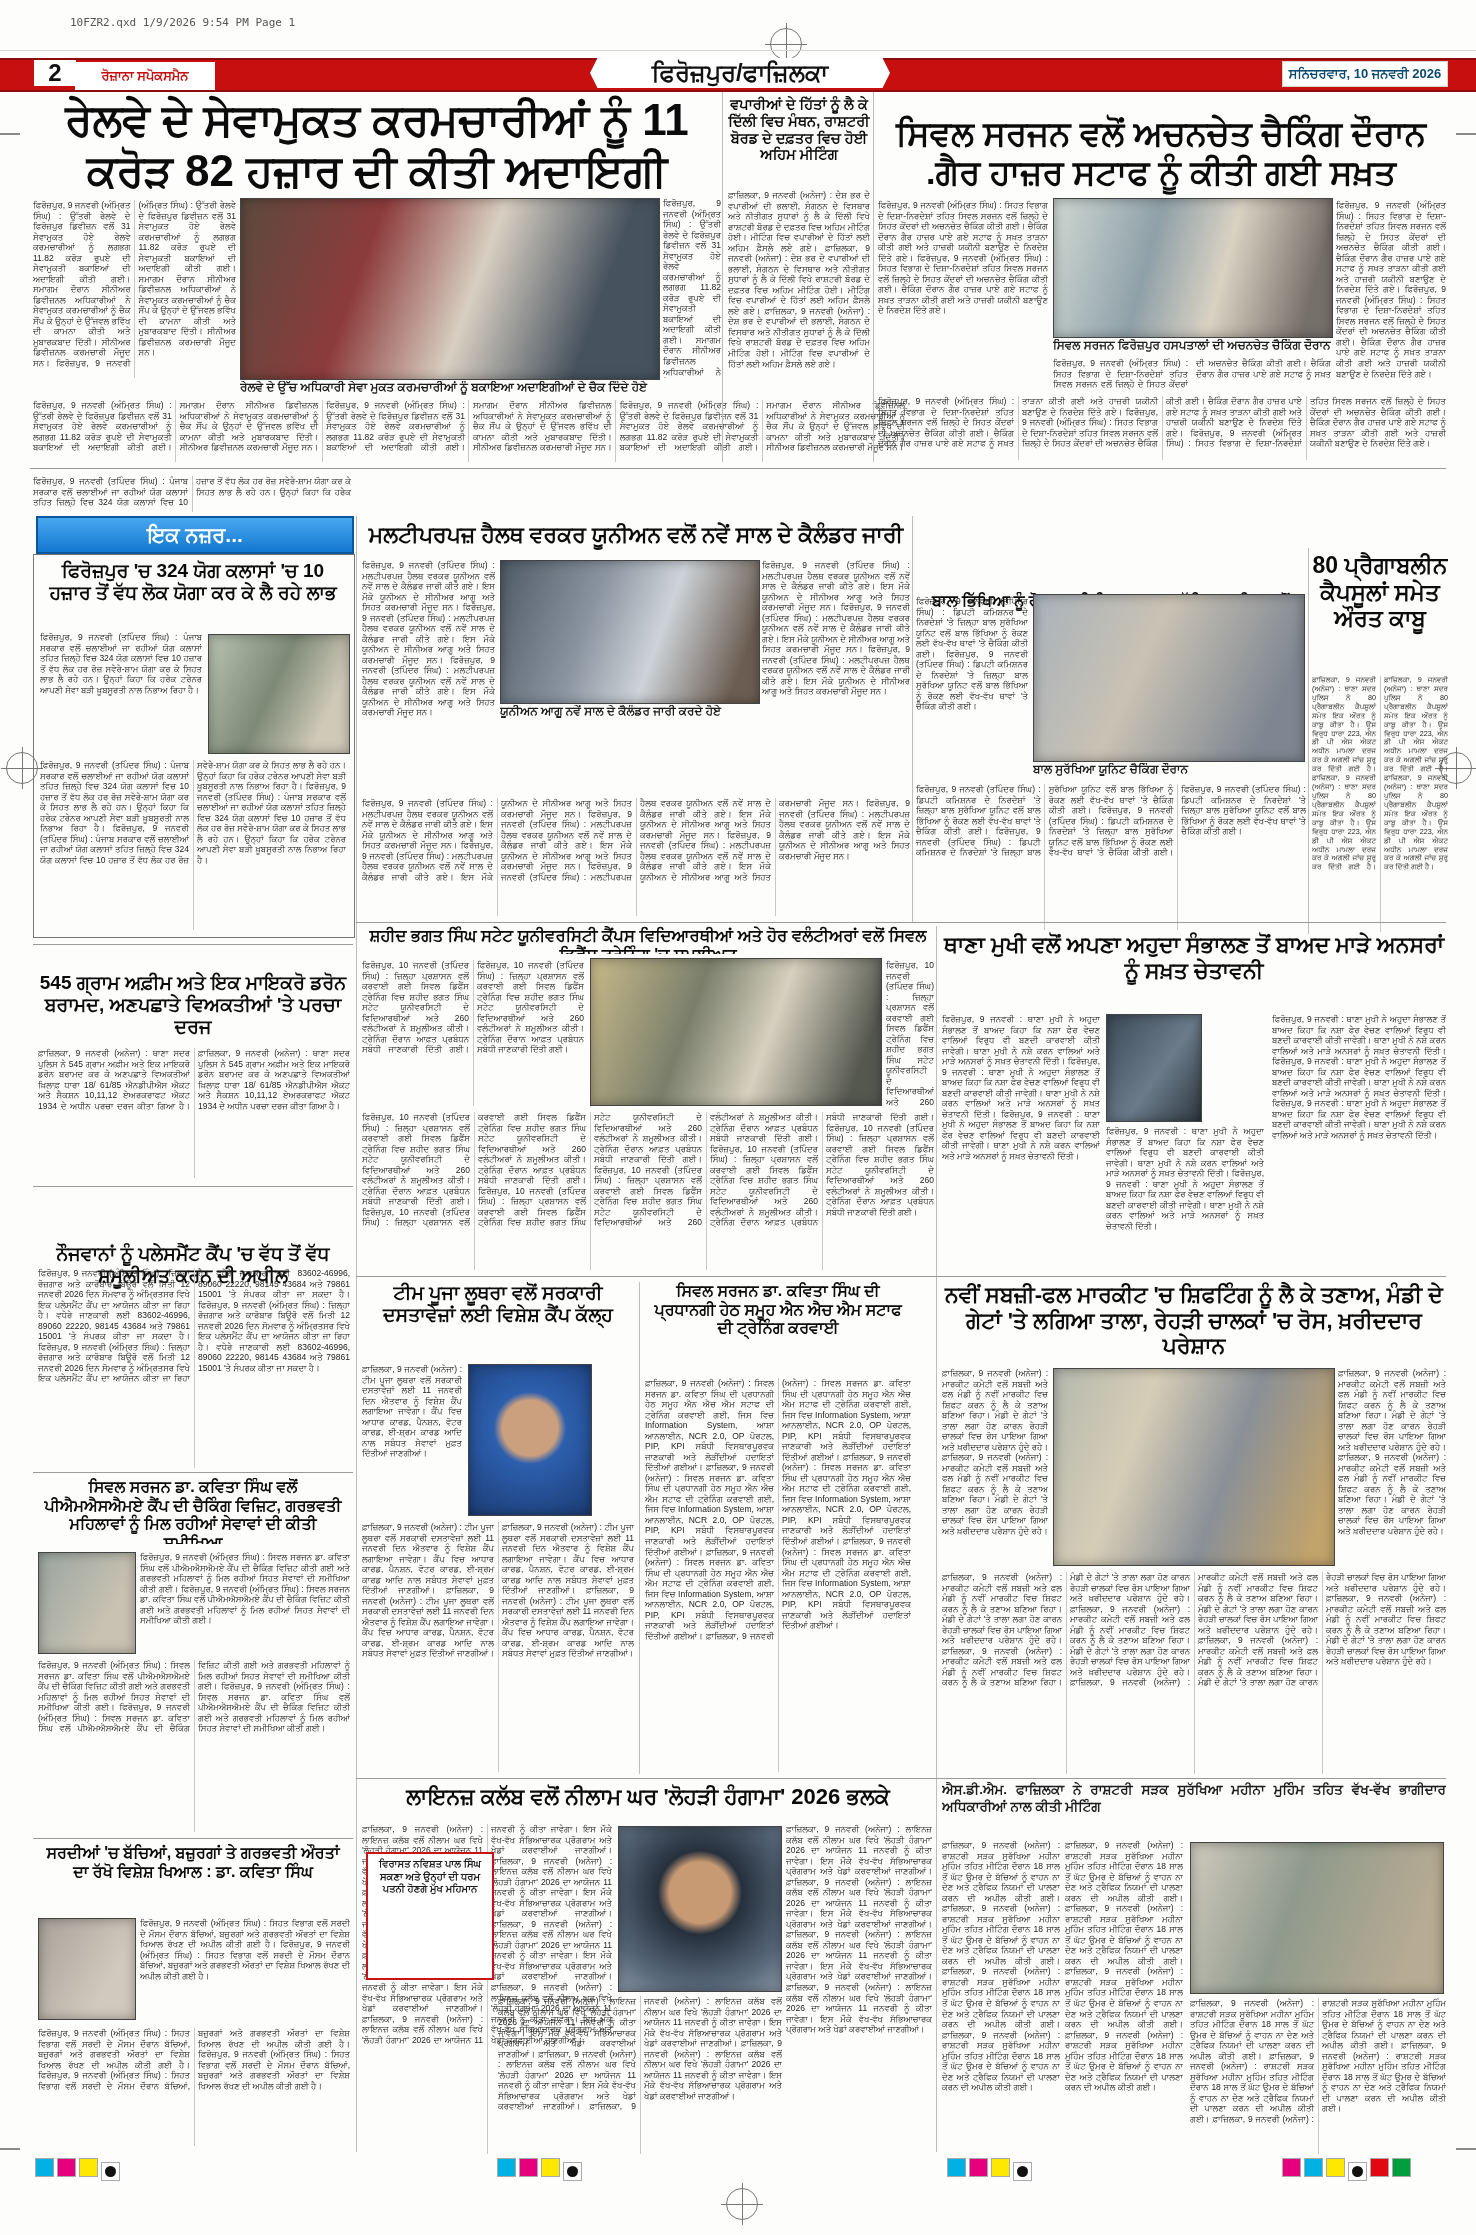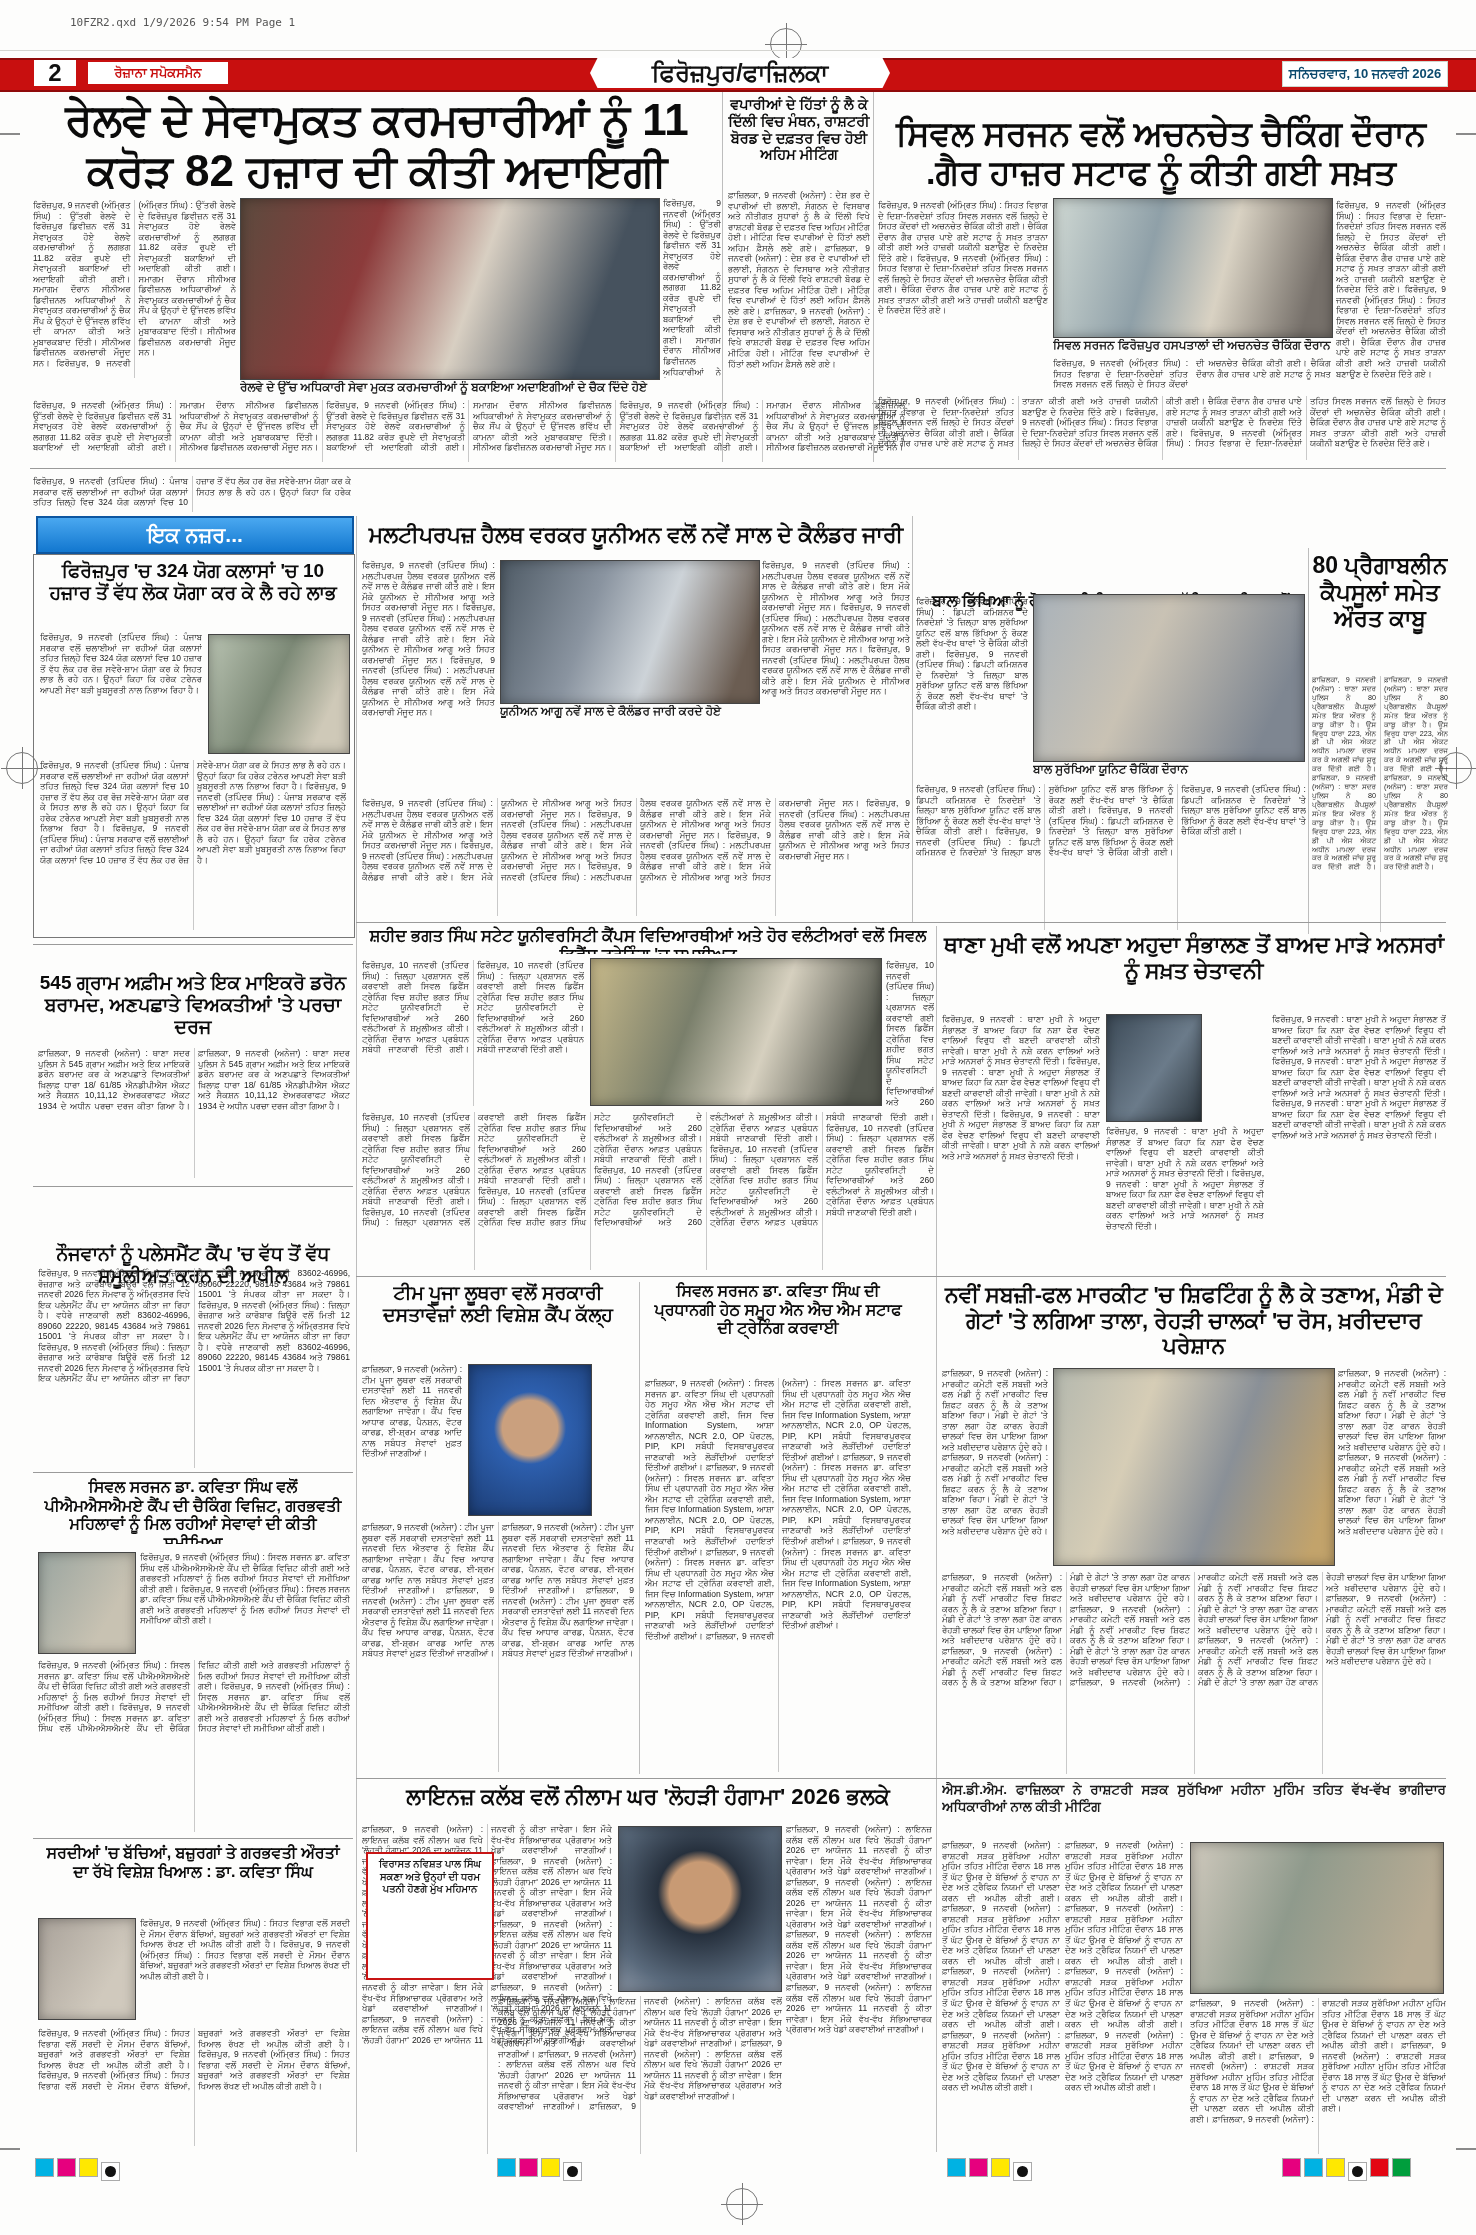--- a/index.html
+++ b/index.html
@@ -58,21 +58,21 @@
   <div class="abs tick" style="left:0;top:133px;width:20px;height:2px;"></div>
   <div class="abs tick" style="left:1456px;top:133px;width:20px;height:2px;"></div>
   <div class="abs tick" style="left:0;top:2148px;width:20px;height:2px;"></div>
   <div class="abs tick" style="left:1456px;top:2148px;width:20px;height:2px;"></div>
   <div class="abs hrule" style="left:0;top:50px;width:1476px;background:#d4d4d0;"></div>
 
   <div class="abs redbar" style="left:0;top:58px;width:1476px;height:30px;"></div>
   <div class="abs whitebox" style="left:34px;top:60px;width:42px;height:26px;">
     <span class="pgnum">2</span>
   </div>
-  <div class="abs whitebox" style="left:88px;top:62px;width:140px;height:22px;text-align:right;">
+  <div class="abs whitebox" style="left:75px;top:62px;width:140px;height:28px;text-align:right;">
     <span class="brand">ਰੋਜ਼ਾਨਾ ਸਪੋਕਸਮੈਨ</span>
   </div>
   <div class="abs section-banner whitebox" style="left:590px;top:58px;width:300px;height:30px;">
     <span>ਫਿਰੋਜ਼ਪੁਰ/ਫਾਜ਼ਿਲਕਾ</span>
   </div>
   <div class="abs whitebox dateline-box" style="left:1282px;top:61px;width:164px;height:24px;">
     <span>ਸਨਿਚਰਵਾਰ, 10 ਜਨਵਰੀ 2026</span>
   </div>
 
   <div class="abs hl hl-xl" style="left:33px;top:94px;width:688px;height:100px;">ਰੇਲਵੇ ਦੇ ਸੇਵਾਮੁਕਤ ਕਰਮਚਾਰੀਆਂ ਨੂੰ 11 ਕਰੋੜ 82 ਹਜ਼ਾਰ ਦੀ ਕੀਤੀ ਅਦਾਇਗੀ</div>

